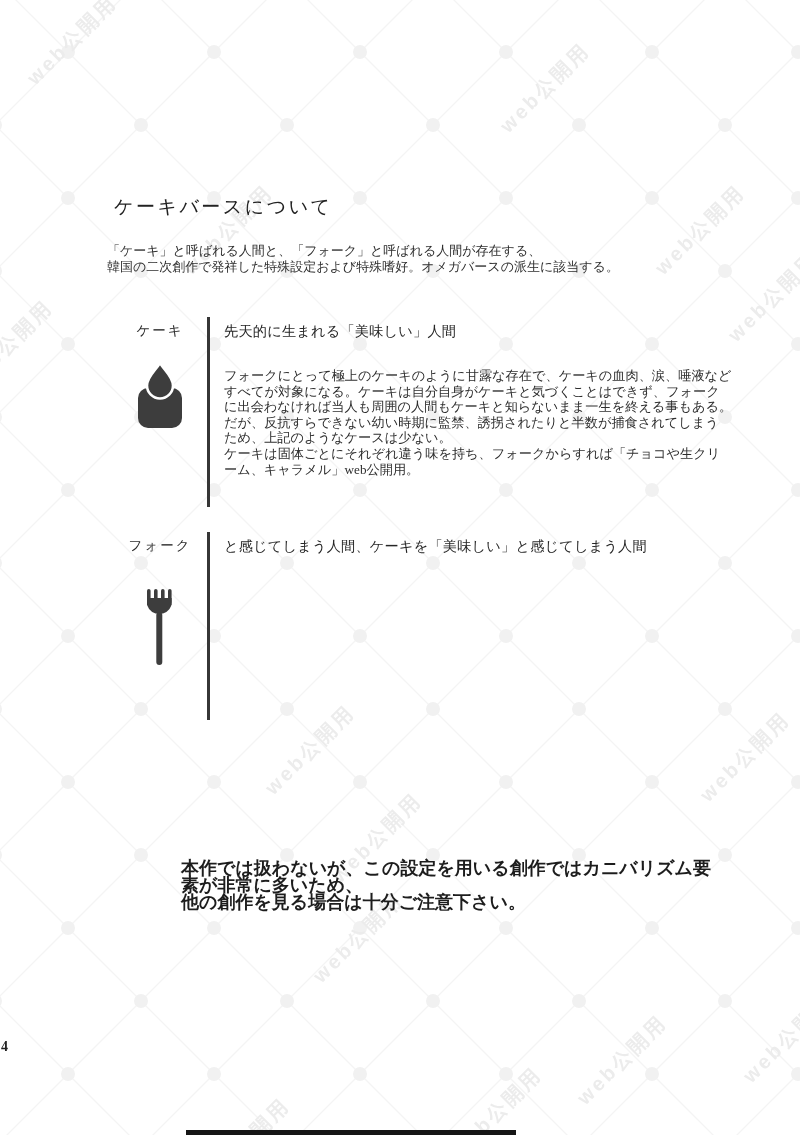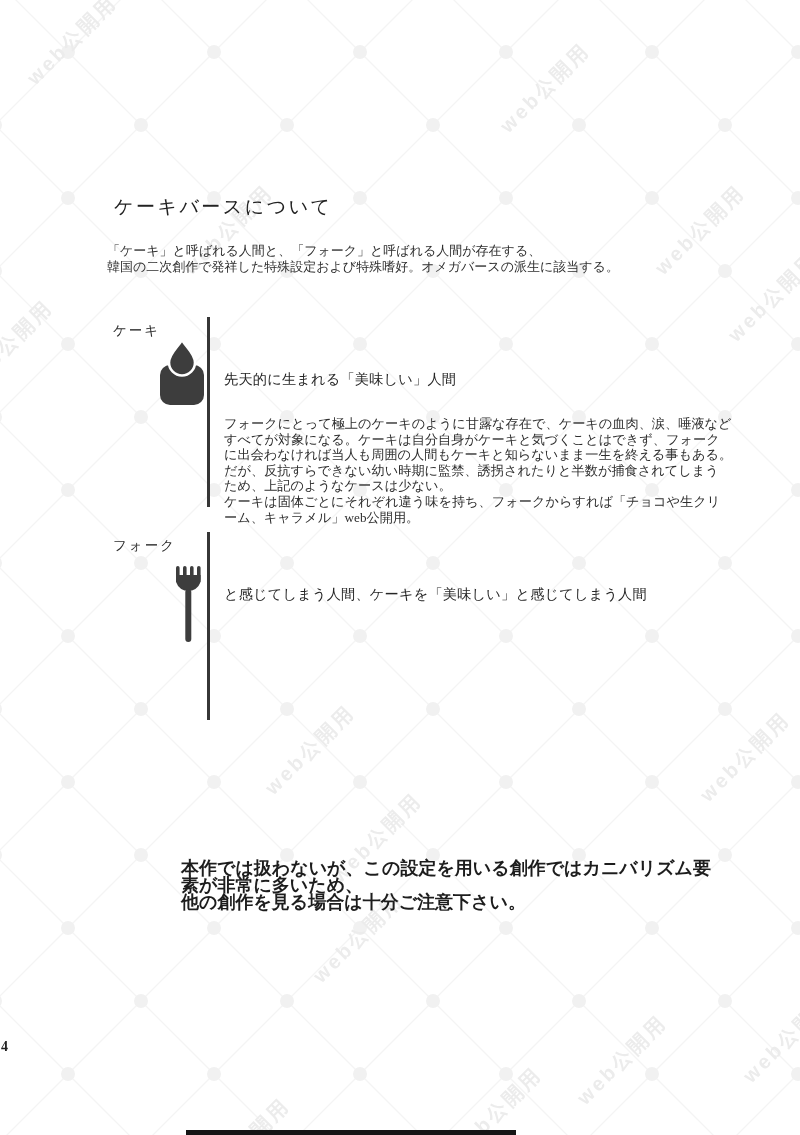--- a/index.html
+++ b/index.html
@@ -24,25 +24,25 @@
     position:absolute; left:114px; top:194px;
     font-size:19px; font-weight:normal; letter-spacing:2.5px; color:#222;
   }
   .intro {
     position:absolute; left:107px; top:243px;
     font-size:13px; line-height:16.4px; white-space:pre-line; color:#2e2e2e;
   }
   .def { position:absolute; left:113px; display:flex; align-items:stretch; }
   .def.cake { top:317px; height:190px; }
   .def.fork { top:532px; height:188px; }
-  .gutter { width:94px; display:flex; flex-direction:row; }
+  .gutter { width:94px; display:flex; flex-direction:column; align-items:center; }
   .label { font-size:13.5px; letter-spacing:2px; color:#2b2b2b; margin-top:5px; }
   .vbar { width:3px; background:#363636; }
   .sec-content { padding-left:14px; width:540px; }
-  .heading { font-size:14.2px; font-weight:normal; color:#262626; padding-top:5px; letter-spacing:0.2px;margin-top:48px; }
+  .heading { font-size:14.2px; font-weight:normal; color:#262626; padding-top:5px; letter-spacing:0.2px; }
   .body-text { margin-top:27px; font-size:13.2px; line-height:15.6px; white-space:pre-line; color:#2e2e2e; }
   .cake-icon-box { margin-top:22px; height:66px; }
   .fork-icon-box { margin-top:34px; height:76px; }
   .notes {
     position:absolute; left:181px; top:843px;
     font-family:"Liberation Sans","DejaVu Sans",sans-serif;
     font-weight:bold; font-size:18px; line-height:17px;
     color:#1d1d1d; white-space:pre-line;
   }
   .notes .credit { margin-top:16px; }

